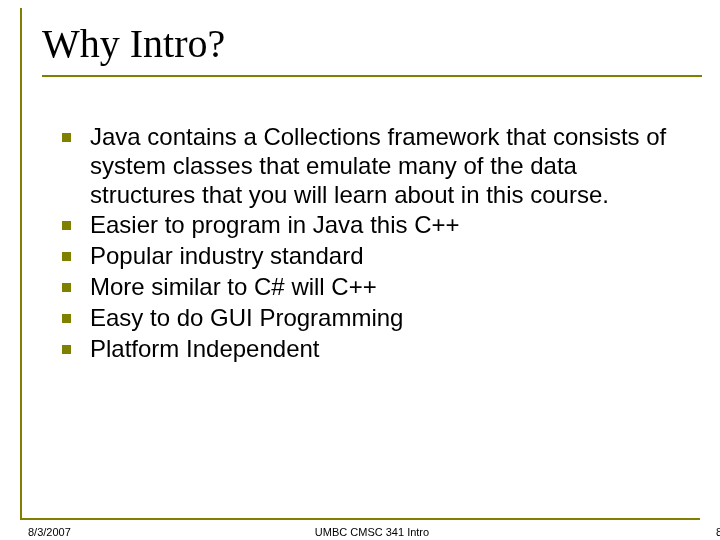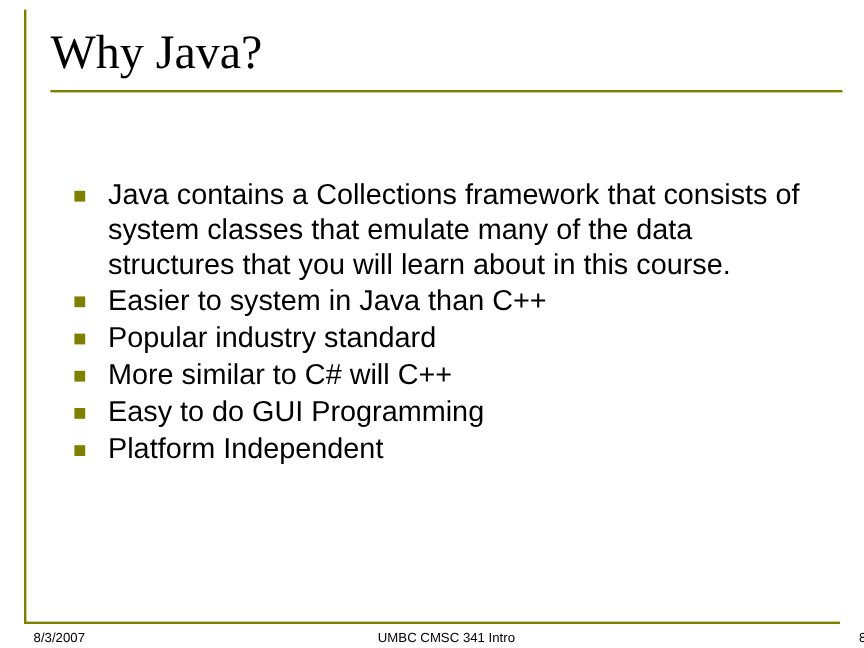--- a/index.html
+++ b/index.html
@@ -30,21 +30,20 @@
     margin-top: 8px;
     height: 2px;
     width: 660px;
     background: #808000;
   }
   .content {
     padding: 40px 30px 0 40px;
   }
   ul.bullets {
     list-style: none;
-    margin-top: 26px;
   }
   ul.bullets li {
     position: relative;
     padding-left: 28px;
     font-family: Arial, Helvetica, sans-serif;
     font-size: 24px;
     line-height: 1.2;
     color: #000;
     margin-bottom: 2px;
   }
@@ -68,33 +67,33 @@
   }
   .footer-left { position: absolute; left: 6px; bottom: 0; margin-top: 10px; }
   .footer-center { position: absolute; left: 0; right: 0; bottom: 0; text-align: center; }
   .footer-right { position: absolute; right: 0; bottom: 0; }
 </style>
 </head>
 <body>
 
 <div class="slide">
   <div class="title-wrap">
-    <h1 class="title">Why Java?</h1>
+    <h1 class="title">Why Intro?</h1>
     <div class="title-underline"></div>
   </div>
 
   <div class="content">
     <ul class="bullets">
       <li>
         <span class="sq"></span>
         <span>Java contains a Collections framework that consists of system classes that emulate many of the data structures that you will learn about in this course.</span>
       </li>
       <li>
         <span class="sq"></span>
-        <span>Easier to system in Java than C++</span>
+        <span>Easier to program in Java this C++</span>
       </li>
       <li>
         <span class="sq"></span>
         <span>Popular industry standard</span>
       </li>
       <li>
         <span class="sq"></span>
         <span>More similar to C# will C++</span>
       </li>
       <li>

